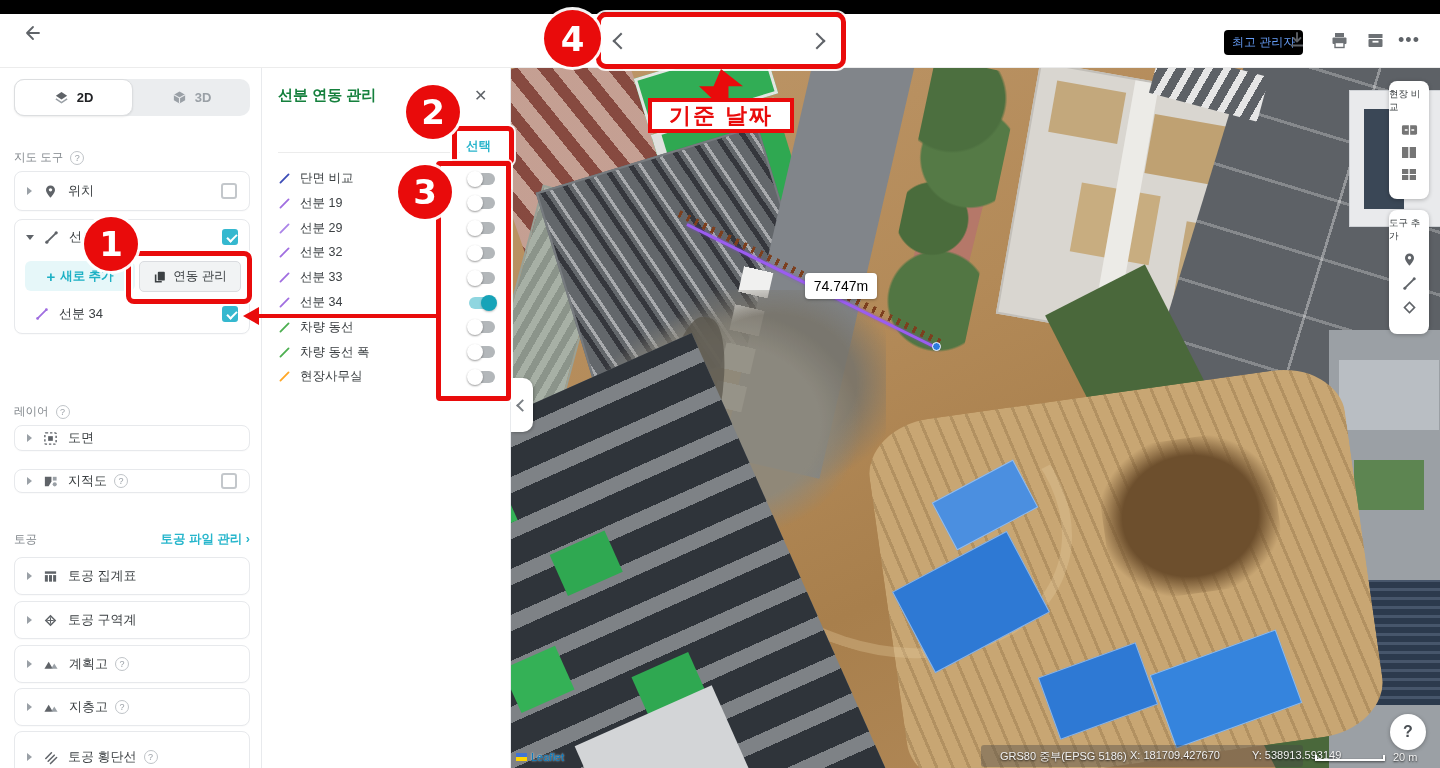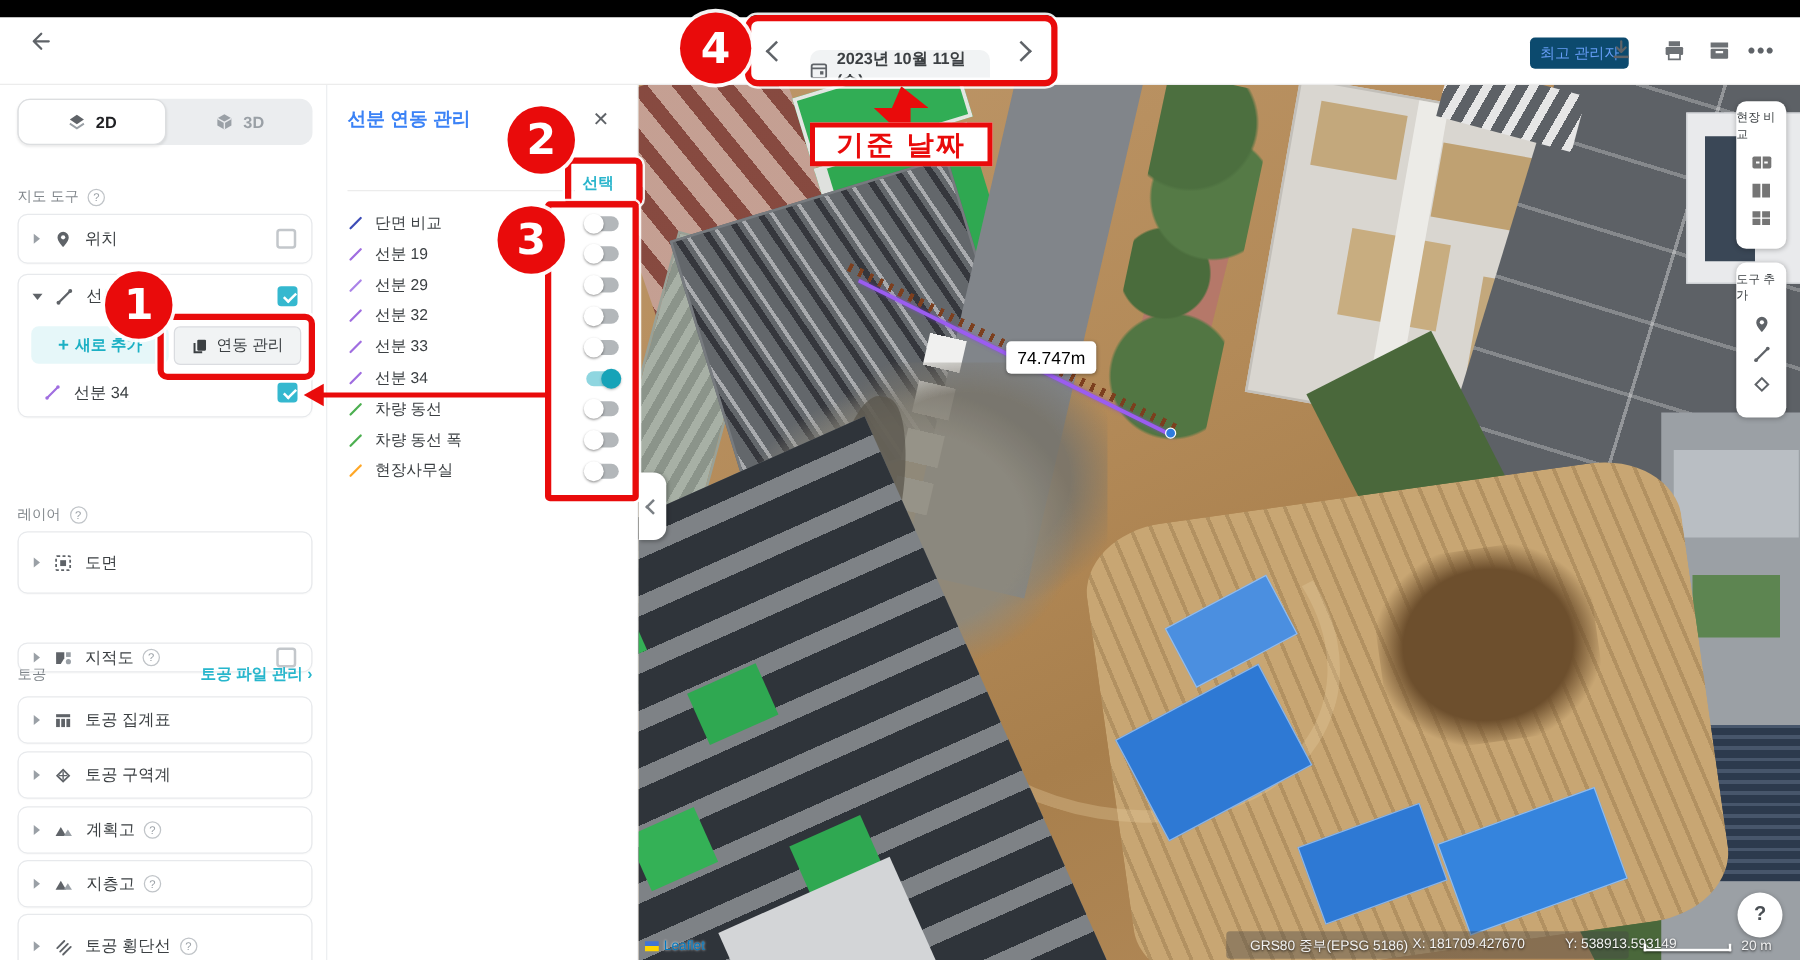--- a/index.html
+++ b/index.html
@@ -8,21 +8,21 @@
   .abs{position:absolute;}
   
   #blackstrip{left:0;top:0;width:1440px;height:14px;background:#000;}
   #toolbar{left:0;top:14px;width:1440px;height:54px;background:#fff;border-bottom:1px solid #ececec;box-sizing:border-box;}
   .icon-btn{display:flex;align-items:center;justify-content:center;cursor:pointer;}
   .chev{width:10px;height:10px;border-right:2px solid #5f6368;border-bottom:2px solid #5f6368;}
   .chev.left{transform:rotate(135deg);}
   .chev.right{transform:rotate(-45deg);}
   #date-pill{left:648px;top:26px;width:144px;height:32px;background:#f1f3f4;border-radius:8px;
              display:flex;align-items:center;justify-content:center;gap:7px;font-size:13px;font-weight:bold;color:#3c4043;}
-  .badge{background:#0c4a6e;color:#669df6;font-size:12px;border-radius:4px;padding:4px 8px;}
+  .badge{background:#000000;color:#669df6;font-size:12px;border-radius:4px;padding:4px 8px;}
   
   #sidebar{left:0;top:68px;width:262px;height:700px;background:#fff;border-right:1px solid #e8eaed;box-sizing:border-box;}
   #mode-toggle{left:14px;top:11px;width:236px;height:37px;background:#ebedef;border-radius:10px;display:flex;}
   .mode-seg{flex:1;display:flex;align-items:center;justify-content:center;gap:8px;font-size:13px;font-weight:bold;color:#9aa0a6;}
   .mode-seg.active{background:#fff;border:1px solid #dcdee0;border-radius:10px;color:#202124;box-shadow:0 1px 2px rgba(0,0,0,.08);}
   .sec-label{font-size:11.5px;color:#80868b;display:flex;align-items:center;}
   .card{left:14px;width:236px;background:#fff;border:1px solid #e7e9ec;border-radius:8px;
         display:flex;align-items:center;padding:0 12px;box-sizing:border-box;box-shadow:0 1px 1px rgba(0,0,0,.02);}
   .cr{width:0;height:0;border-left:5px solid #9aa0a6;border-top:4px solid transparent;border-bottom:4px solid transparent;margin-right:11px;flex:none;}
   .cd{width:0;height:0;border-top:5px solid #5f6368;border-left:4px solid transparent;border-right:4px solid transparent;margin-right:10px;flex:none;}
@@ -32,21 +32,21 @@
   .cb.checked{background:#35b8cf;border-color:#35b8cf;position:relative;}
   .cb.checked::after{content:"";position:absolute;left:4.5px;top:1px;width:4px;height:8px;border:solid #fff;border-width:0 2px 2px 0;transform:rotate(45deg);}
   .hq{width:14px;height:14px;border:1.5px solid #c0c4c8;border-radius:50%;color:#9aa0a6;font-size:9px;line-height:13px;text-align:center;margin-left:7px;box-sizing:border-box;flex:none;}
   .teal{color:#27b6cc;}
   #btn-add-new{left:25px;top:193px;width:110px;height:30px;background:#e6f7f9;border-radius:6px;
                display:flex;align-items:center;justify-content:center;gap:5px;font-size:12.5px;font-weight:bold;color:#1cb0c4;}
   #btn-link-manage{left:139px;top:193px;width:102px;height:31px;background:#f1f3f4;border:1px solid #dadce0;border-radius:5px;
                display:flex;align-items:center;justify-content:center;gap:6px;font-size:12.5px;color:#3c4043;box-sizing:border-box;}
   
   #panel{left:262px;top:68px;width:249px;height:700px;background:#fff;border-right:1px solid #e8eaed;box-sizing:border-box;}
-  #panel-title{left:16px;top:18px;font-size:15px;font-weight:bold;color:#3b82f6;}
+  #panel-title{left:16px;top:18px;font-size:15px;font-weight:bold;color:#15803d;}
   #panel-close{left:212px;top:18px;font-size:16px;color:#5f6368;cursor:pointer;}
   #panel-divider{left:16px;top:84px;width:182px;height:1px;background:#ececec;}
   #select-btn{left:204px;top:70px;font-size:12.5px;font-weight:bold;color:#2ab5cc;cursor:pointer;}
   .seg-row{position:absolute;left:16px;width:217px;height:25px;display:flex;align-items:center;}
   .seg-row .lbl{font-size:12.5px;color:#3c4043;margin-left:9px;}
   .toggle{width:26px;height:12px;border-radius:7px;background:#b3b7ba;position:relative;flex:none;cursor:pointer;}
   .toggle .knob{position:absolute;left:-2px;top:-2px;width:16px;height:16px;border-radius:50%;background:#fff;box-shadow:0 1px 2px rgba(0,0,0,.4);}
   .toggle.on{background:#8fd6e0;}
   .toggle.on .knob{left:auto;right:-2px;background:#17a3b8;box-shadow:0 1px 2px rgba(0,0,0,.25);}
   
@@ -72,28 +72,20 @@
 
   <div class="abs" id="toolbar">
     <div class="abs icon-btn" style="left:18px;top:5px;width:28px;height:28px;">
       <svg width="20" height="20" viewBox="0 0 20 20">
           <path d="M11 4 L5 10 L11 16 M5 10 H17" stroke="#5f6368" stroke-width="1.8" fill="none" stroke-linecap="round" stroke-linejoin="round"></path>
         </svg>
     </div>
     <div class="abs icon-btn" style="left:606px;top:12px;width:30px;height:30px;">
         <span class="chev left"></span>
       </div>
-    <div class="abs" id="date-pill">
-      <svg width="15" height="15" viewBox="0 0 16 16">
-          <rect x="1.5" y="2.5" width="13" height="12" rx="1.6" fill="none" stroke="#5f6368" stroke-width="1.6"></rect>
-          <line x1="1.5" y1="6" x2="14.5" y2="6" stroke="#5f6368" stroke-width="1.6"></line>
-          <rect x="9" y="8.5" width="3" height="3" fill="#5f6368"></rect>
-        </svg>
-      <span>2023년 10월 11일 (수)</span>
-    </div>
     <div class="abs icon-btn" style="left:802px;top:12px;width:30px;height:30px;">
         <span class="chev right"></span>
       </div>
 
     <span class="abs badge" style="left:1224px;top:16px;">최고 관리자</span>
     <div class="abs icon-btn" style="left:1284px;top:13px;width:26px;height:26px;">
       <svg width="18" height="18" viewBox="0 0 18 18">
           <path d="M9 2v8M5.5 7 9 10.5 12.5 7" stroke="#5f6368" stroke-width="1.8" fill="none" stroke-linecap="round" stroke-linejoin="round"></path>
           <rect x="3" y="13.5" width="12" height="2" fill="#5f6368"></rect>
         </svg>
@@ -184,30 +176,30 @@
       <span class="spacer"></span>
         <span class="cb checked"></span>
     </div>
 
 
     <div class="abs sec-label" style="left:14px;top:336px;">
       <span>레이어</span>
         <span class="hq">?</span>
     </div>
 
-    <div class="abs card" style="top:357px;height:50px;">
+    <div class="abs card" style="top:357px;height:26px;">
       <span class="cr"></span>
       <svg width="15" height="15" viewBox="0 0 16 16">
           <rect x="2" y="2" width="12" height="12" rx="1" fill="none" stroke="#5f6368" stroke-width="1.5" stroke-dasharray="2.5 2"></rect>
           <rect x="5.5" y="5.5" width="5" height="5" fill="#5f6368"></rect>
         </svg>
       <span class="card-label">도면</span>
     </div>
 
-    <div class="abs card" style="top:401px;height:24px;margin-top:45px;">
+    <div class="abs card" style="top:401px;height:24px;">
       <span class="cr"></span>
       <svg width="15" height="15" viewBox="0 0 16 16">
           <path d="M2 3h7v5l-3 5H2Z" fill="#5f6368"></path>
           <rect x="10.5" y="3" width="4" height="4" fill="#9aa0a6"></rect>
           <circle cx="12.5" cy="11" r="2.2" fill="#9aa0a6"></circle>
         </svg>
       <span class="card-label">지적도</span>
       <span class="hq">?</span>
       <span class="spacer"></span>
         <span class="cb"></span>

